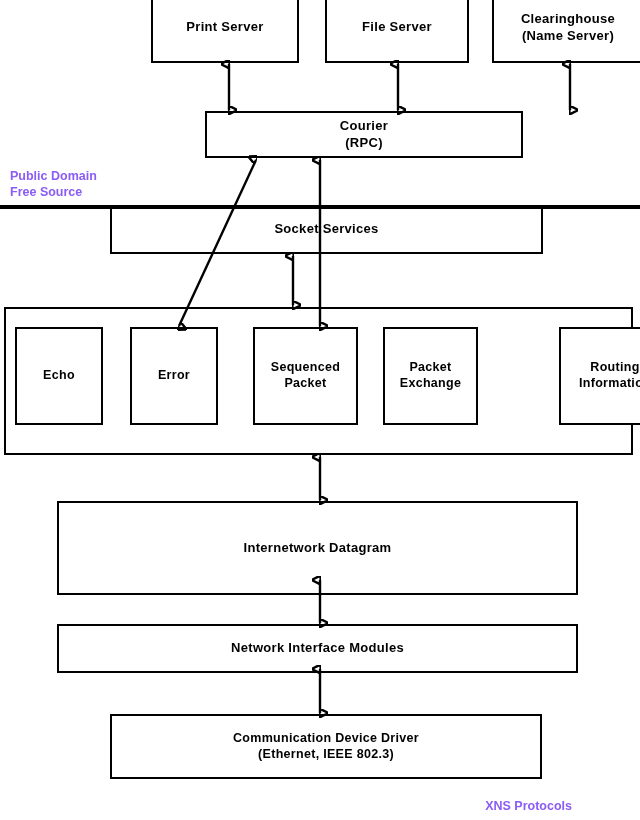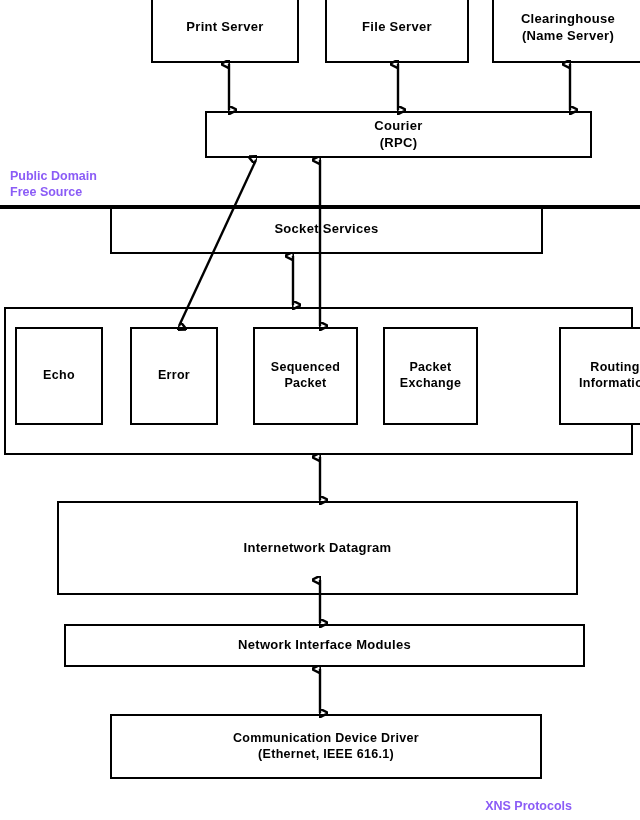--- a/index.html
+++ b/index.html
@@ -85,21 +85,21 @@
 
   <div class="box fs-13" style="left:325px; top:-8px; width:144px; height:71px;">
     <span class="label">File Server</span>
   </div>
 
   <div class="box fs-13" style="left:492px; top:-8px; width:152px; height:71px;">
     <span class="label">Clearinghouse
 (Name Server)</span>
   </div>
 
-  <div class="box fs-13" style="left:205px; top:111px; width:387px; height:47px;">
+  <div class="box fs-13" style="left:205px; top:111px; width:318px; height:47px;">
     <span class="label">Courier
 (RPC)</span>
   </div>
 
   <div class="plain-text fs-12" style="left:10px; top:168px;">Public Domain
 Free Source</div>
 
   <div class="divider-rule" style="left:0px; top:205px; width:640px; height:4px;"></div>
 
   <div class="box fs-13" style="left:110px; top:207px; width:433px; height:47px; border-top:none;align-items:center;">
@@ -128,27 +128,27 @@
 
   <div class="box fs-12" style="left:511px; top:327px; width:112px; height:98px;margin-left:48px;">
     <span class="label">Routing
 Information</span>
   </div>
 
   <div class="box fs-13" style="left:57px; top:501px; width:521px; height:94px;">
     <span class="label">Internetwork Datagram</span>
   </div>
 
-  <div class="box fs-13" style="left:64px; top:624px; width:521px; height:43px;">
+  <div class="box fs-13" style="left:57px; top:624px; width:521px; height:49px;">
     <span class="label">Network  Interface Modules</span>
   </div>
 
   <div class="box fs-12" style="left:110px; top:714px; width:432px; height:65px;">
     <span class="label">Communication Device Driver
-(Ethernet, IEEE 616.1)</span>
+(Ethernet, IEEE 802.3)</span>
   </div>
 
   <div class="plain-text fs-12" style="left:0px; top:798px; width:572px; text-align:right;">XNS Protocols</div>
 
   <svg class="connectors" viewBox="0 0 640 820">
     <defs>
       <marker id="arrowUp" markerWidth="9" markerHeight="9" refX="4.5" refY="8.4" orient="auto-start-reverse" markerUnits="userSpaceOnUse">
         <path d="M4.5,0 L9,9 L0,9 Z" fill="#000000" stroke="none"></path>
       </marker>
       <marker id="arrowEnd" markerWidth="9" markerHeight="9" refX="4.5" refY="8.4" orient="auto" markerUnits="userSpaceOnUse">

